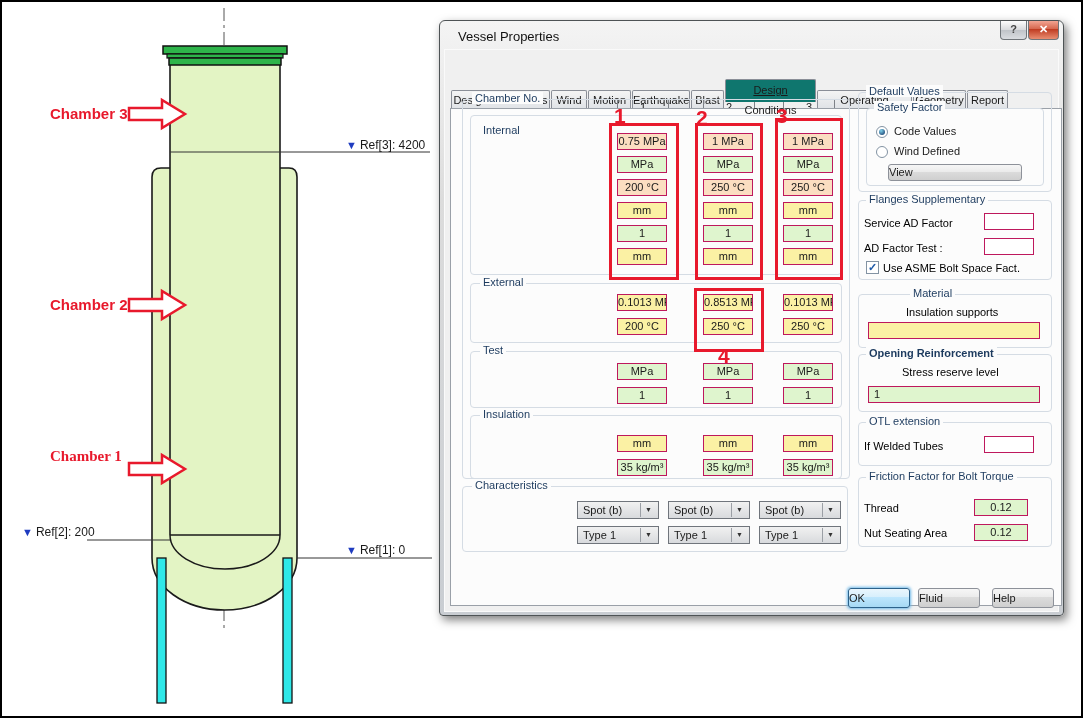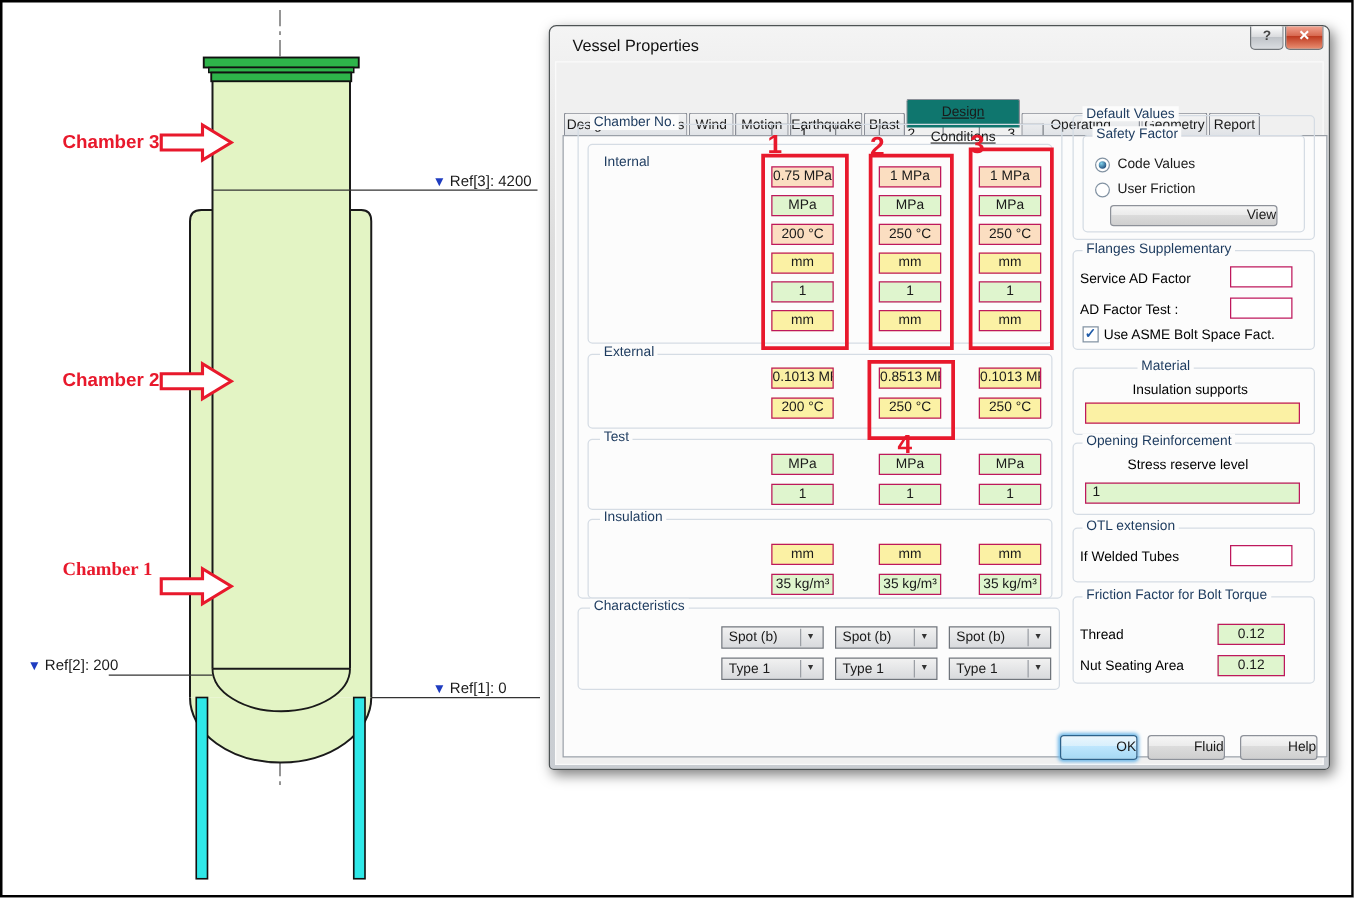--- a/index.html
+++ b/index.html
@@ -51,21 +51,21 @@
   .redbox{position:absolute;border:3px solid #E8192C;z-index:6;}
   .rednum{position:absolute;color:#E8192C;font-weight:bold;font-size:21px;z-index:7;}
 
   
   .combo{position:absolute;width:82px;height:18px;box-sizing:border-box;border:1px solid #70757C;
          background:linear-gradient(#F1F1F1,#D8DADD);line-height:16px;padding-left:5px;z-index:4;}
   .combo .arrow{position:absolute;right:2px;top:1px;width:15px;height:14px;border-left:1px solid #9B9FA5;
                 text-align:center;font-size:7px;line-height:14px;color:#333;}
 
   
-  .btn{position:absolute;box-sizing:border-box;border:1px solid #8D9199;border-radius:3px;text-align:right;
+  .btn{position:absolute;box-sizing:border-box;border:1px solid #8D9199;border-radius:3px;text-align:left;
        background:linear-gradient(#F6F6F6,#EBEBEB 45%,#DCDCDC 45%,#CFCFCF);line-height:18px;z-index:5;}
   .btn-ok{border:1px solid #2C628B;background:linear-gradient(#EAF6FD,#D7EFFC 45%,#BEE6FD 45%,#A6D9F4);
           box-shadow:0 0 3px 1px #6FB8E8;}
   .view-btn{height:17px;line-height:15px;}
 
   
   .radio{position:absolute;width:12px;height:12px;border:1px solid #8393A3;border-radius:50%;background:#fff;box-sizing:border-box;}
   .radio.sel::after{content:"";position:absolute;left:2px;top:2px;width:6px;height:6px;border-radius:50%;
                     background:radial-gradient(circle at 35% 30%,#7FD0EA,#2D5C88 70%);}
   .radio-label{position:absolute;white-space:nowrap;}
@@ -247,39 +247,39 @@
   <div class="rednum" style="left:774px;top:102px;">3</div>
   <div class="rednum" style="left:716px;top:342px;">4</div>
 
   <div class="groupbox" style="left:856px;top:90px;width:194px;height:100px;z-index:4;"></div>
   <div class="grouplabel" style="left:864px;top:83px;">Default Values</div>
   <div class="groupbox" style="left:864px;top:106px;width:178px;height:78px;z-index:4;"></div>
   <div class="grouplabel" style="left:872px;top:99px;">Safety Factor</div>
   <div class="radio sel" style="left:874px;top:124px;z-index:5;"></div>
   <div class="radio-label" style="left:892px;top:123px;z-index:5;">Code Values</div>
   <div class="radio" style="left:874px;top:144px;z-index:5;"></div>
-  <div class="radio-label" style="left:892px;top:143px;z-index:5;">User Friction</div>
+  <div class="radio-label" style="left:892px;top:143px;z-index:5;">Wind Defined</div>
   <div class="btn view-btn" style="left:886px;top:162px;width:134px;">View</div>
 
   <div class="groupbox" style="left:856px;top:198px;width:194px;height:80px;z-index:4;"></div>
   <div class="grouplabel" style="left:864px;top:191px;">Flanges Supplementary</div>
   <div class="rowlabel" style="left:862px;top:214px;z-index:5;">Service AD Factor</div>
   <div class="fld white" style="left:982px;top:211px;"></div>
   <div class="rowlabel" style="left:862px;top:239px;z-index:5;">AD Factor Test :</div>
   <div class="fld white" style="left:982px;top:236px;"></div>
   <div class="checkbox checked" style="left:864px;top:259px;z-index:5;"></div>
   <div class="rowlabel" style="left:881px;top:259px;z-index:5;">Use ASME Bolt Space Fact.</div>
 
   <div class="groupbox" style="left:856px;top:292px;width:194px;height:54px;z-index:4;"></div>
   <div class="grouplabel" style="left:864px;top:285px;margin-left:44px;">Material</div>
   <div class="rowlabel" style="left:904px;top:303px;z-index:5;">Insulation supports</div>
   <div class="fld yellow wide" style="left:866px;top:320px;"></div>
 
   <div class="groupbox" style="left:856px;top:352px;width:194px;height:58px;z-index:4;"></div>
-  <div class="grouplabel" style="left:864px;top:345px;">Opening Reinforcement</div>
+  <div class="grouplabel" style="left:864px;top:345px;font-weight:bold;">Opening Reinforcement</div>
   <div class="rowlabel" style="left:900px;top:363px;z-index:5;">Stress reserve level</div>
   <div class="fld green wide" style="left:866px;top:384px;">1</div>
 
   <div class="groupbox" style="left:856px;top:420px;width:194px;height:44px;z-index:4;"></div>
   <div class="grouplabel" style="left:864px;top:413px;">OTL extension</div>
   <div class="rowlabel" style="left:862px;top:437px;z-index:5;">If Welded Tubes</div>
   <div class="fld white" style="left:982px;top:434px;"></div>
 
   <div class="groupbox" style="left:856px;top:475px;width:194px;height:70px;z-index:4;"></div>
   <div class="grouplabel" style="left:864px;top:468px;">Friction Factor for Bolt Torque</div>

